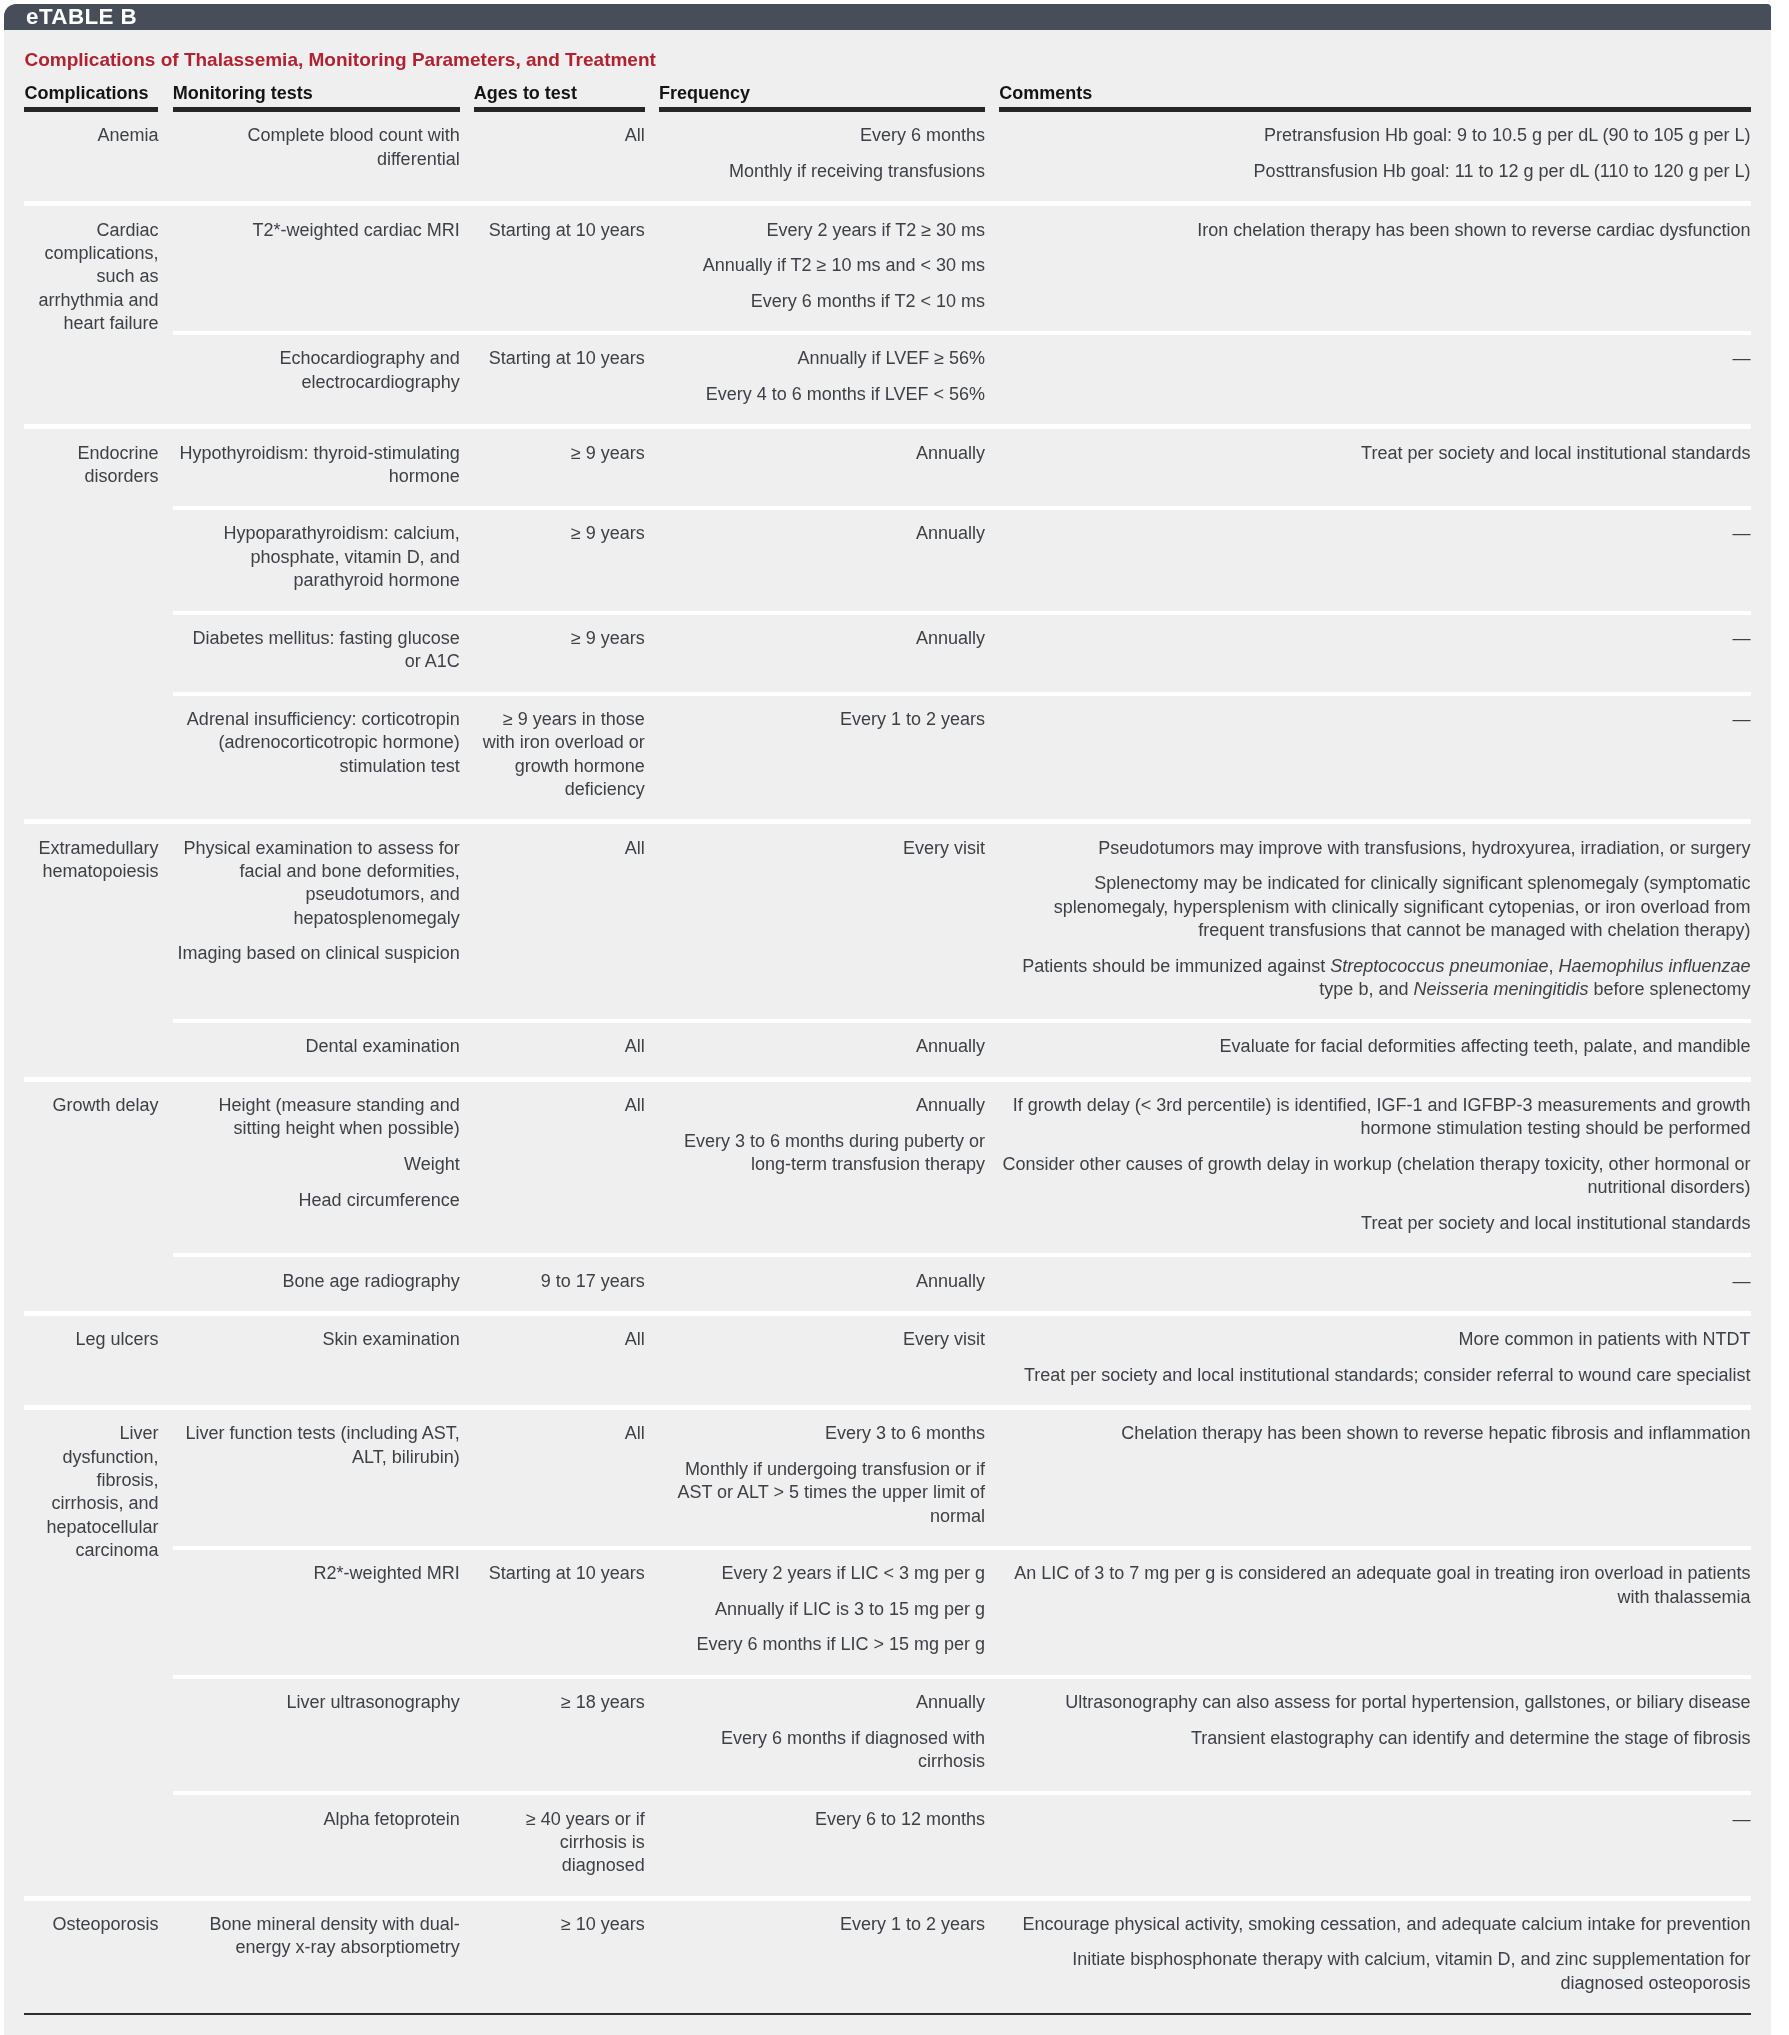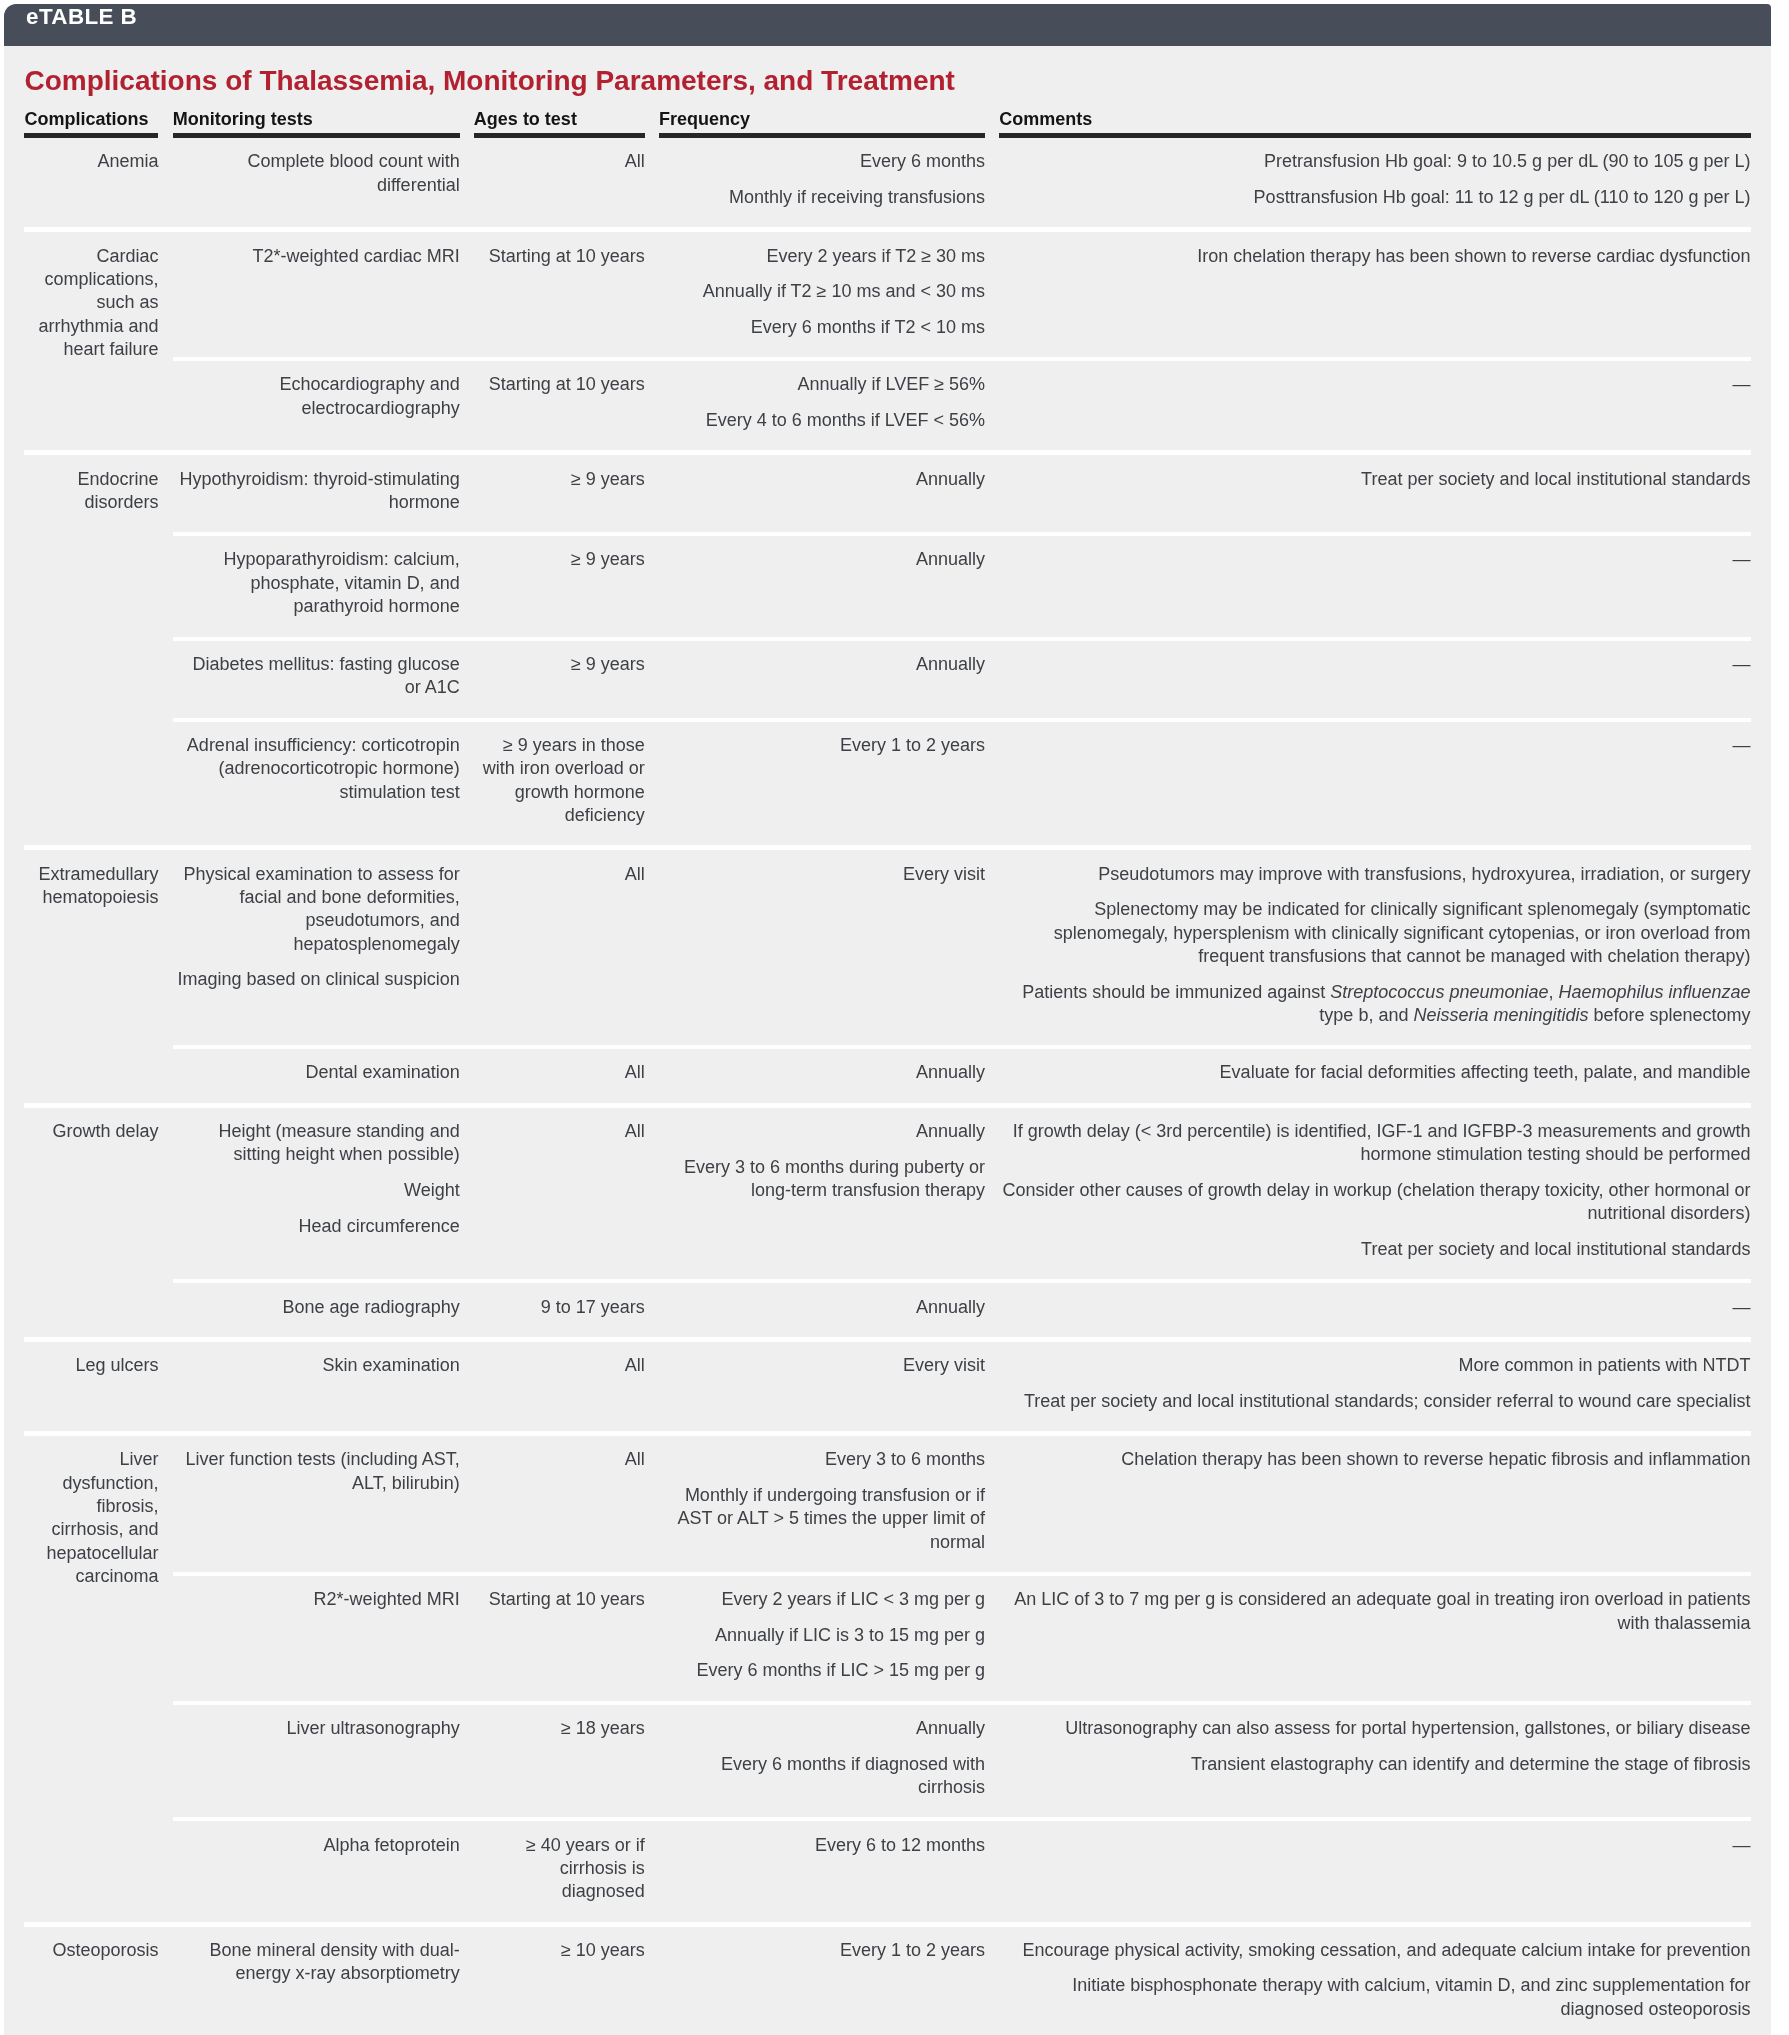--- a/index.html
+++ b/index.html
@@ -1,21 +1,21 @@
 <!DOCTYPE html>
 <html style="font-size:6.5px"><head>
 <meta charset="utf-8">
 <style>
   html,body{margin:0;padding:0;background:#ffffff;}
   body{width:1789px;min-height:2116px;font-family:"Liberation Sans",sans-serif;font-size:18px;color:#3d4045;}
-  .topbar{margin:4.1px 18px 0 4.1px;background:#474e5a;height:42px;border-radius:12.2px 4.1px 0 0;
+  .topbar{margin:4.1px 18px 0 4.1px;background:#474e5a;height:26px;border-radius:12.2px 4.1px 0 0;
           display:flex;align-items:flex-start;padding-left:22px;}
   .topbar span{color:#ffffff;font-weight:bold;font-size:22.4px;letter-spacing:0.4px;}
   .card{margin:0 18px 0 4.1px;background:#efeff0;padding:0 20.4px 28.5px 20.4px;border-radius:0 0 2.4px 2.4px;}
-  .title{margin:0;padding:19px 0 12.2px 0;color:#b22130;font-size:28px;font-weight:bold;}
+  .title{margin:0;padding:19px 0 12.2px 0;color:#b22130;font-size:19px;font-weight:bold;}
   .thead{display:grid;grid-template-columns:134px 287px 171px 326px 1fr;column-gap:14.2px;}
   .thead .hcell{font-weight:bold;color:#141414;padding-bottom:3px;border-bottom:5.7px solid #262626;}
   .tbody{border-bottom:2.8px solid #2e2e2e;}
   .group{display:grid;grid-template-columns:134px 1fr;column-gap:14.2px;text-align:right;}
   .group + .group{border-top:5.7px solid #ffffff;}
   .rows > .row + .row{border-top:4.9px solid #ffffff;}
   .row{display:grid;grid-template-columns:287px 171px 326px 1fr;column-gap:14.2px;padding:0;}
   .cell{padding:12.2px 0 18px 0;line-height:1.3;}
   .comp{padding:12.2px 0 18px 0;line-height:1.3;}
   .cell p{margin:0 0 12.2px 0;}

